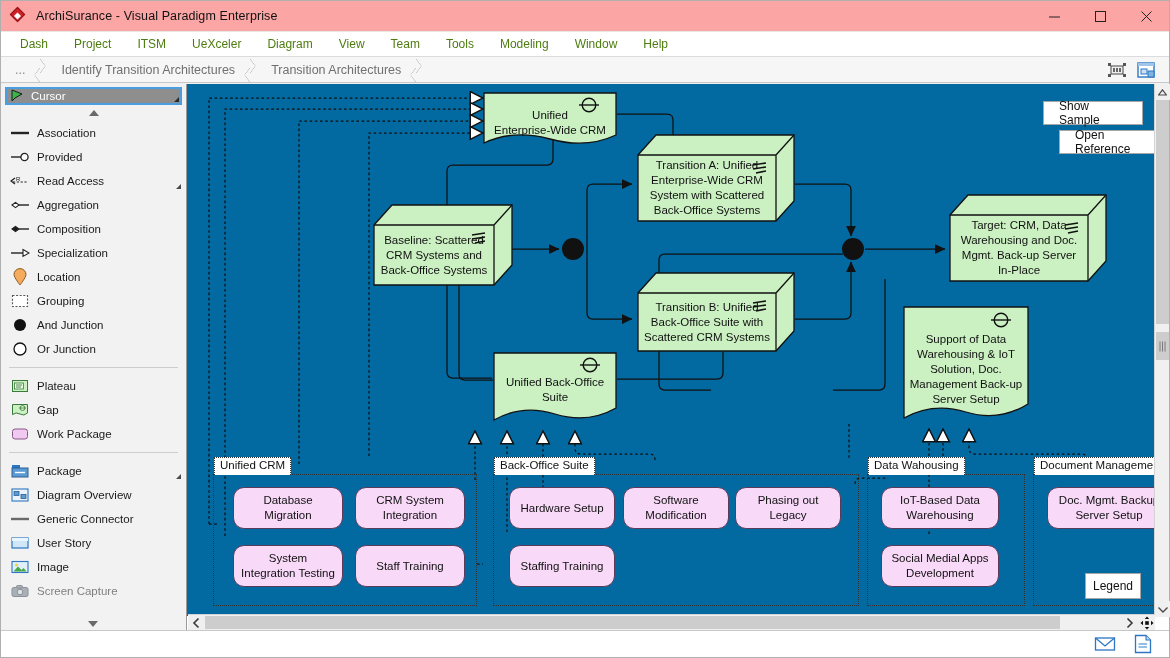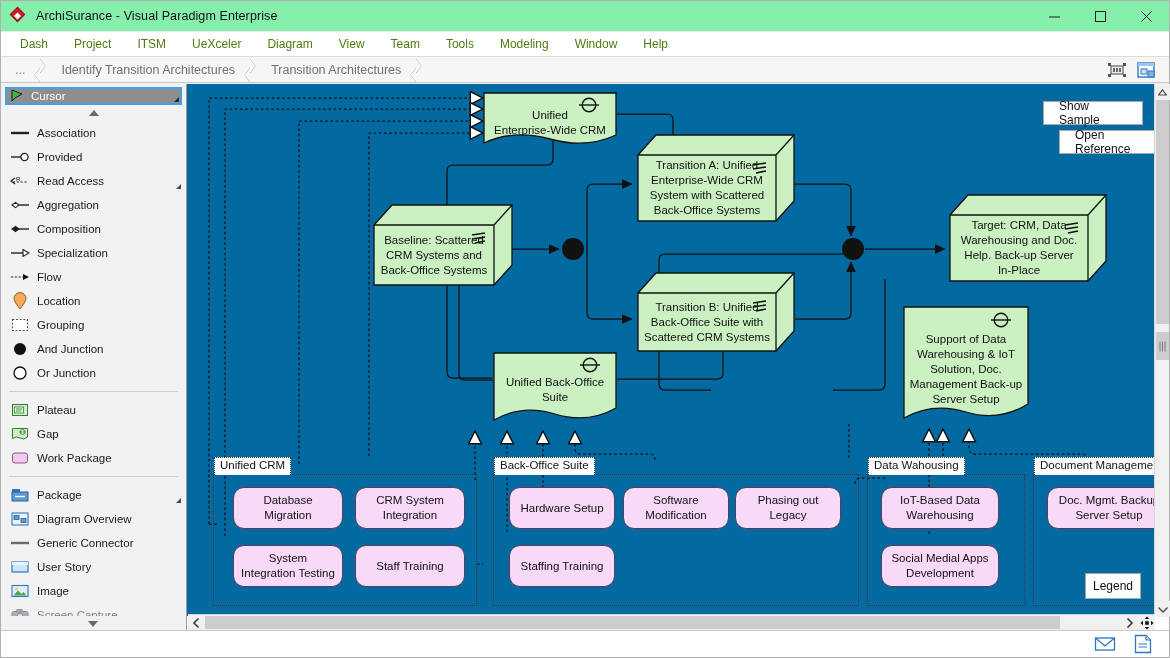--- a/index.html
+++ b/index.html
@@ -12,21 +12,21 @@
   #app {
     position: relative;
     width: 1170px; height: 658px;
     border: 1px solid #b0b0b0;
     background: #f0f0f0;
   }
 
   
   .titlebar {
     position: absolute; left: 0; top: 0; width: 1168px; height: 31px;
-    background: #86efac;
+    background: #fca5a5;
     display: flex; align-items: center;
     border-bottom: 1px solid #e8e8e8;
   }
   .app-icon {
     width: 16px; height: 16px; margin-left: 10px; margin-right: 9px;
     position: relative; flex: none;
   }
   .app-icon i {
     position: absolute; left: 1px; top: 1px; width: 11px; height: 11px;
     background: #cf2027; transform: rotate(45deg);
@@ -348,29 +348,20 @@
     <div class="pal-item">
       <span class="ico">
         <svg width="20" height="12" viewBox="0 0 20 12">
             <line x1="1" y1="6" x2="13" y2="6" stroke="#222" stroke-width="1.4"></line>
             <path d="M13 2.6 L19 6 L13 9.4 Z" fill="#fff" stroke="#222" stroke-width="1.1"></path>
           </svg>
       </span>
       <span class="lbl">Specialization</span>
     </div>
 
-    <div class="pal-item">
-      <span class="ico">
-        <svg width="20" height="12" viewBox="0 0 20 12">
-            <line x1="1" y1="6" x2="13" y2="6" stroke="#222" stroke-width="1.1" stroke-dasharray="2.2,1.6"></line>
-            <path d="M13 3 L19 6 L13 9 Z" fill="#111"></path>
-          </svg>
-      </span>
-      <span class="lbl">Flow</span>
-    </div>
 
     <div class="pal-item">
       <span class="ico">
         <svg width="16" height="18" viewBox="0 0 16 18">
             <path d="M8 17 C8 17 2 9.4 2 6.6 A6 6 0 0 1 14 6.6 C14 9.4 8 17 8 17 Z" fill="#f5ab5e" stroke="#8a5a1c" stroke-width="1"></path>
           </svg>
       </span>
       <span class="lbl">Location</span>
     </div>
 
@@ -630,21 +621,21 @@
           <path d="M1 21 L19 1 L157 1 L157 67 L139 87 L1 87 Z" fill="#cbf0c2" stroke="#111" stroke-width="1.3"></path>
           <path d="M1 21 L139 21 L139 87 M139 21 L157 1" fill="none" stroke="#111" stroke-width="1.3"></path>
           <g stroke="#111" stroke-width="1.6">
             <line x1="116" y1="31" x2="129" y2="29"></line>
               <line x1="116" y1="35" x2="129" y2="33"></line>
               <line x1="119" y1="39" x2="129" y2="37"></line>
           </g>
         </svg>
         <div class="txt" style="white-space:pre-line; left:1px; top:21px; width:138px; height:66px;">Target: CRM, Data
 Warehousing and Doc.
-Help. Back-up Server
+Mgmt. Back-up Server
 In-Place</div>
       </div>
 
       <div class="node" style="left:306px; top:268px; width:124px; height:78px;">
         <svg width="124" height="78" viewBox="0 0 124 78">
           <path d="M1 1 L123 1 L123 56 Q95 72 62 62 Q29 52 1 68 Z" fill="#cbf0c2" stroke="#111" stroke-width="1.3"></path>
           <circle cx="97" cy="13" r="6.8" fill="none" stroke="#111" stroke-width="1.4"></circle>
           <line x1="87" y1="13" x2="107" y2="13" stroke="#111" stroke-width="1.4"></line>
         </svg>
         <div class="txt" style="white-space:pre-line; height:62px; padding-top:14px;">Unified Back-Office

